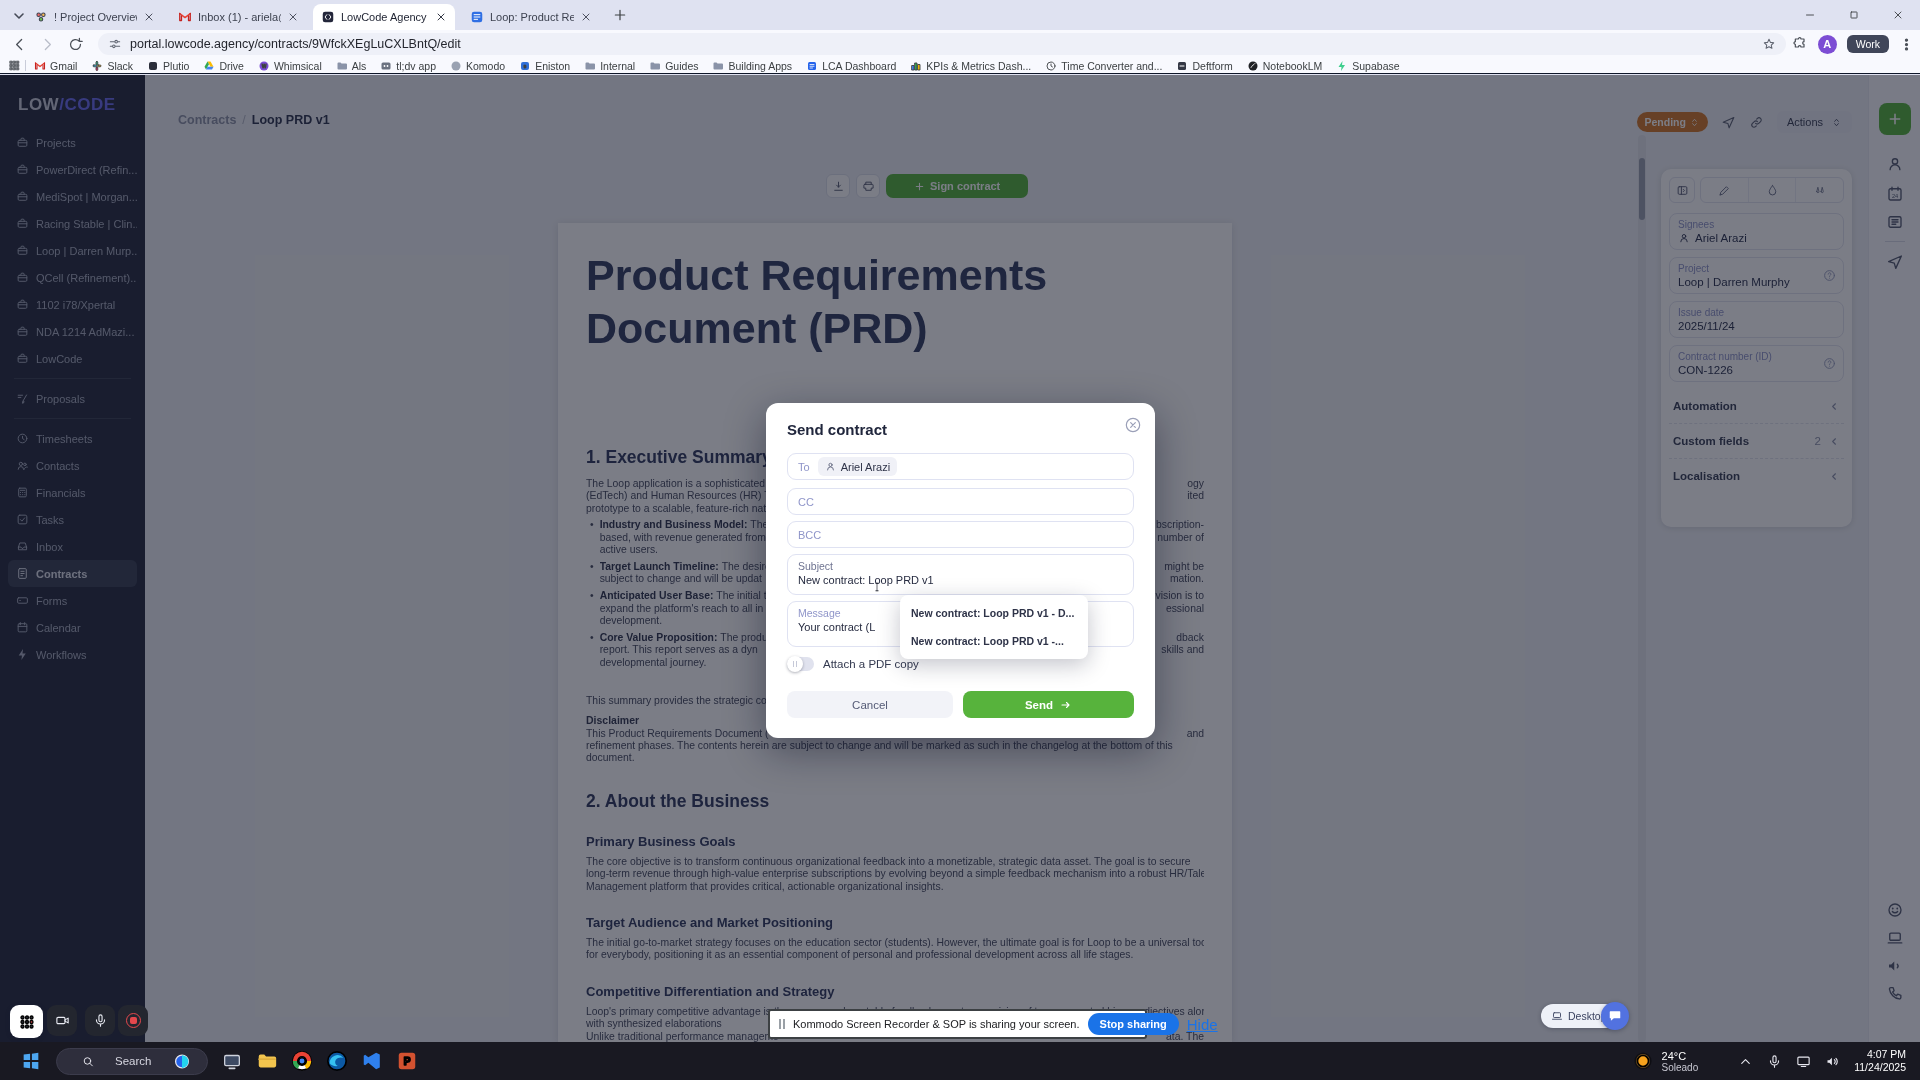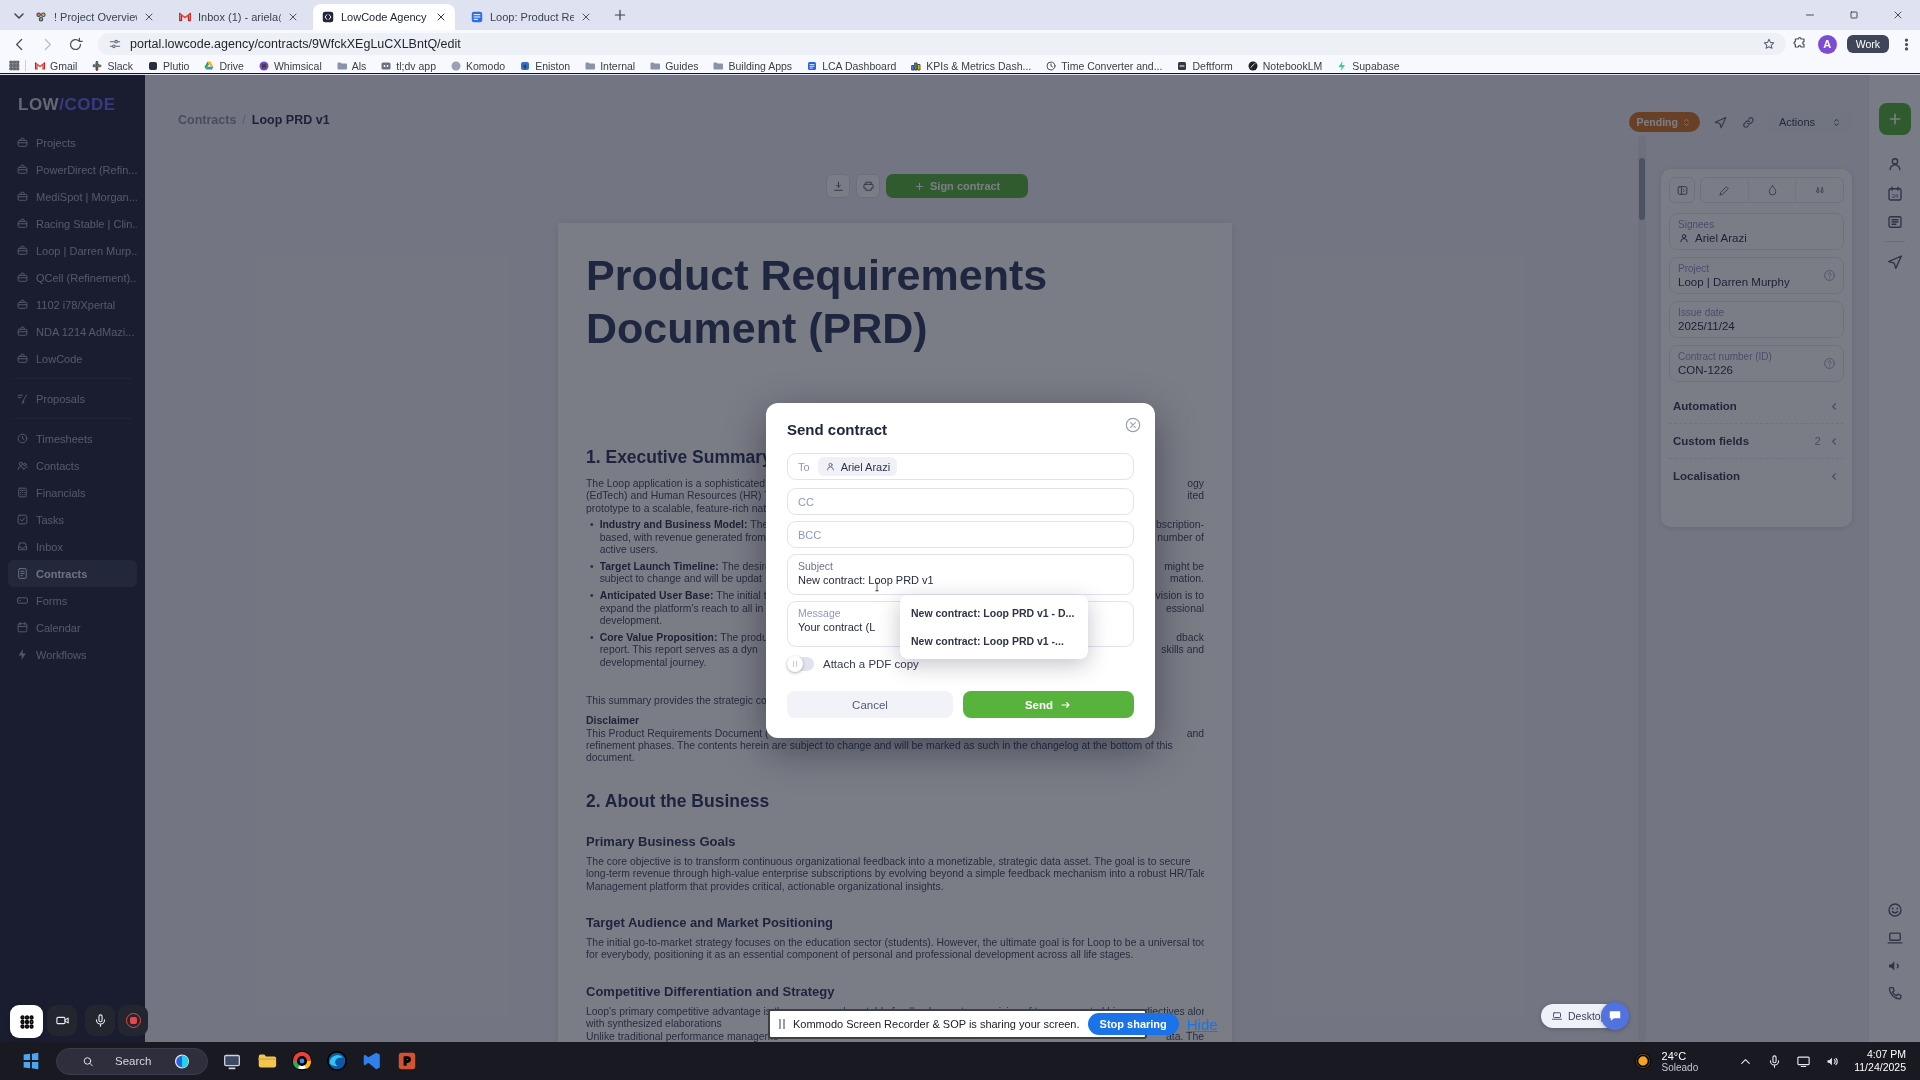--- a/index.html
+++ b/index.html
@@ -46,21 +46,21 @@
 
   #app-header { position:absolute; left:145px; top:0; right:52px; height:78px; }
   #breadcrumb { position:absolute; left:33px; top:38px; font-size:12.5px; }
   #bc-parent { color:#8d93a8; font-weight:bold; }
   #bc-sep { color:#b2b7c6; margin:0 6px; }
   #bc-current { color:#2e3550; font-weight:bold; }
   #header-right { position:absolute; right:16px; top:36px; display:flex; align-items:center; gap:13px; }
   #pending-badge { background:var(--pending); color:#fff; font-size:10.5px; font-weight:bold; height:20px; padding:0 8px; border-radius:10px; display:flex; align-items:center; gap:3px; }
   #pending-badge .ic, #actions-btn .ic { width:11px; height:11px; }
   .hdr-ic { width:15px; height:15px; color:#5c6275; }
-  #actions-btn { background:#e9ebf4; color:#3b4257; font-size:11px; height:22px; padding:0 10px; border-radius:6px; display:flex; align-items:center; gap:16px; }
+  #actions-btn { background:#e9ebf4; color:#3b4257; font-size:11px; height:22px; padding:0 10px; border-radius:6px; display:flex; align-items:center; gap:8px; }
 
   #sign-row { position:absolute; left:826px; top:99px; display:flex; align-items:center; gap:6px; }
   .mini-btn { width:24px; height:24px; background:#fff; border:1px solid #dcdfeb; border-radius:6px; display:flex; align-items:center; justify-content:center; color:#5a6075; }
   .mini-btn .ic { width:13px; height:13px; }
   #sign-btn { height:24px; background:var(--accent); color:#fff; border-radius:7px; font-size:11px; font-weight:bold; display:flex; align-items:center; gap:5px; padding:0 28px; }
   #sign-btn .ic { width:11px; height:11px; }
 
   
   #docpage { position:absolute; left:558px; top:148px; width:674px; height:820px; background:#fff; box-shadow:0 1px 8px rgba(30,35,60,.12); padding:26px 28px; }
   #doc-title { font-size:43px; line-height:53px; font-weight:800; color:var(--navy); margin-bottom:92px; }

